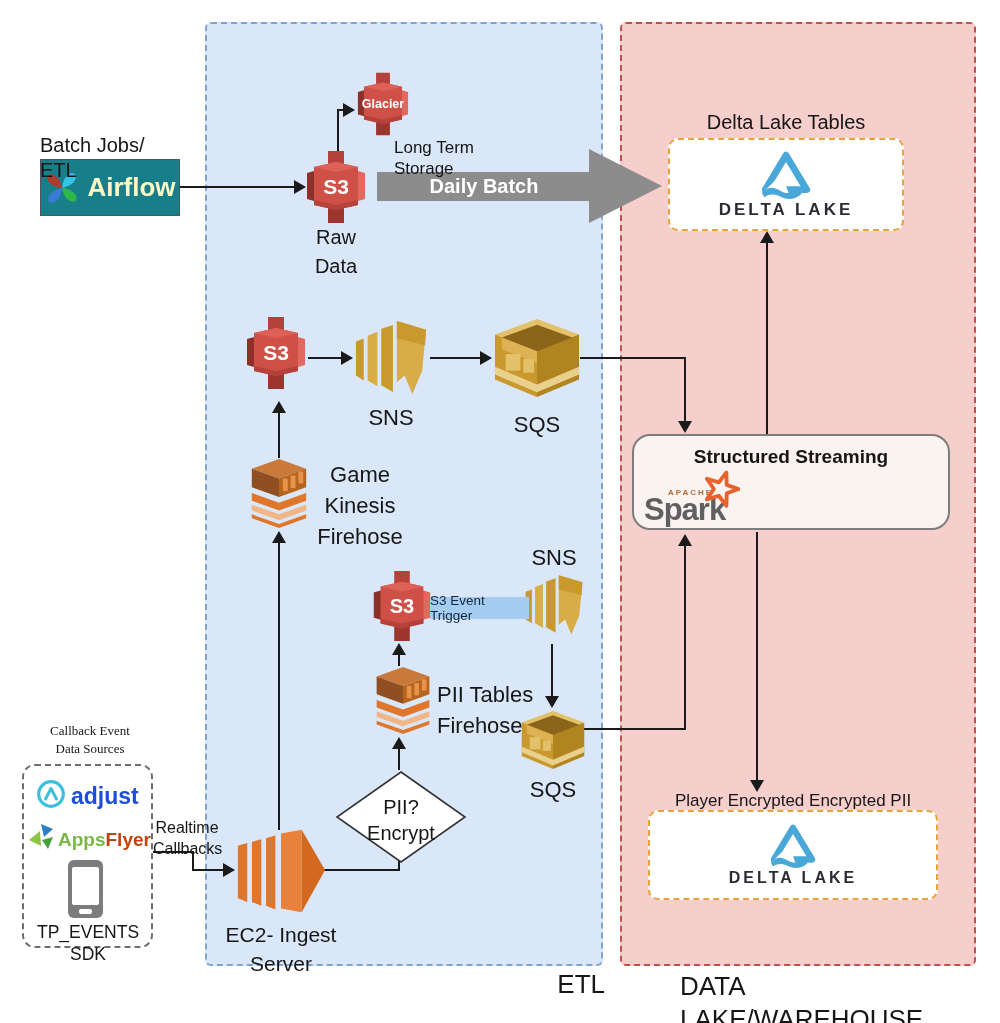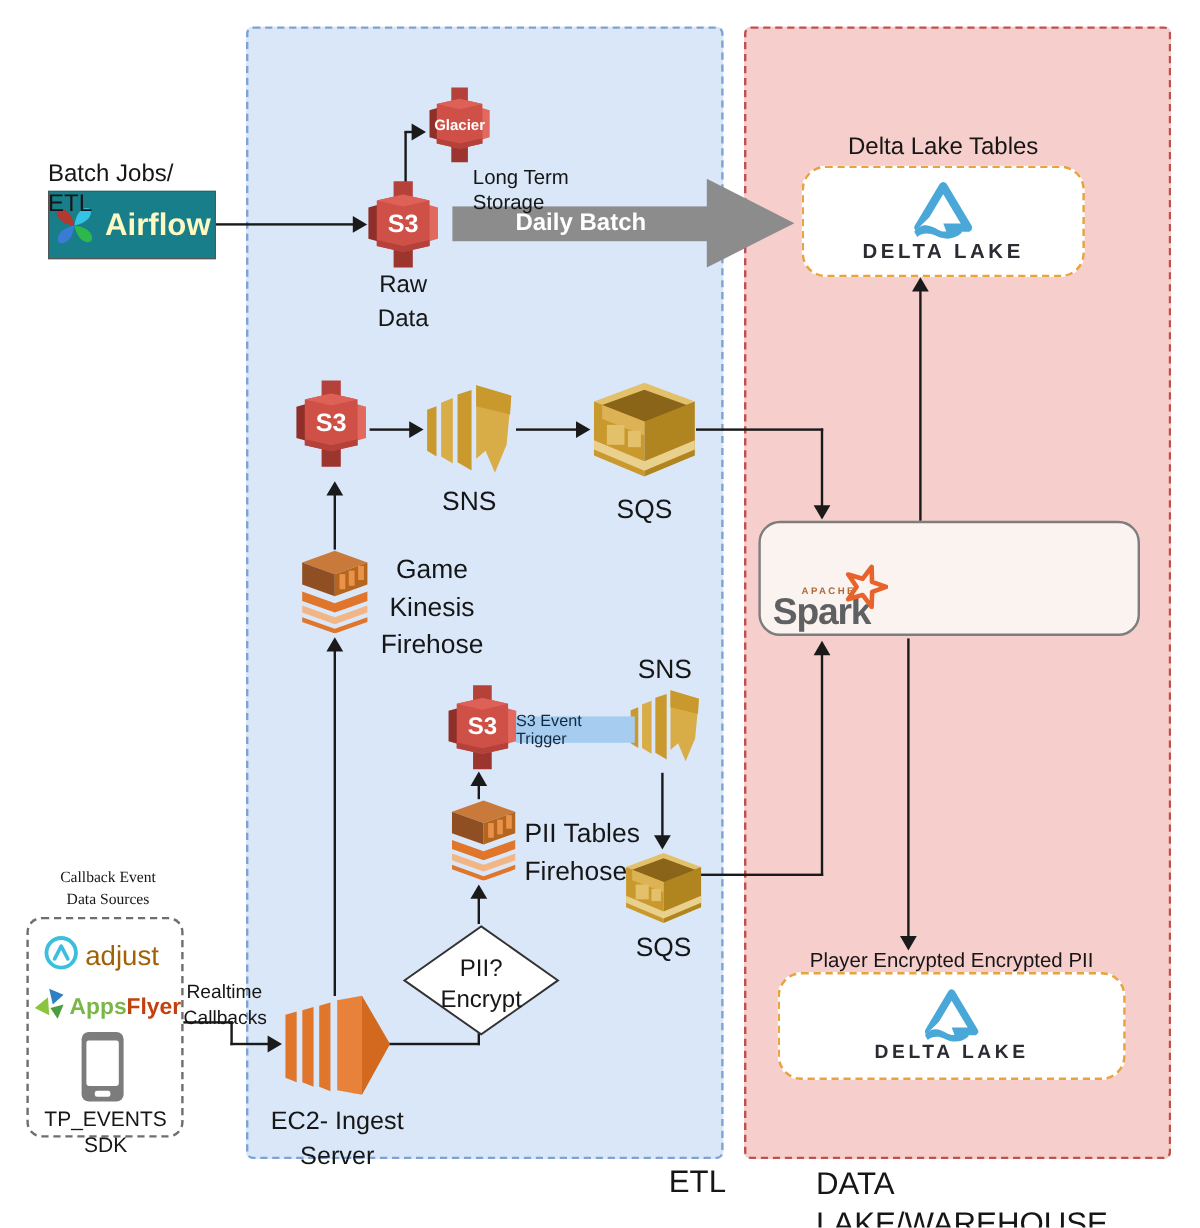--- a/index.html
+++ b/index.html
@@ -17,29 +17,29 @@
   .lbl { position:absolute; z-index:4; line-height:1.25; }
   .ctr { text-align:center; }
   .b { font-weight:normal; }
   .bl { display:block; }
   .icon { position:absolute; z-index:3; }
   .icon-lbl { position:absolute; z-index:4; color:#fff; font-weight:bold; display:flex; align-items:center; justify-content:center; }
   .airflow-box { position:absolute; left:40px; top:159px; width:140px; height:57px; background:#177e8a; border:1px solid #555; z-index:3; display:flex; align-items:center; justify-content:center; gap:7px; }
   .airflow-text { color:#fef9c3; font-weight:bold; font-size:26px; }
   .batch-shaft { position:absolute; left:377px; top:172px; width:214px; height:29px; background:#8c8c8c; z-index:3; display:flex; align-items:center; justify-content:center; color:#fff; font-weight:bold; font-size:20px; }
   .batch-head { position:absolute; left:589px; top:149px; width:0; height:0; border-top:37px solid transparent; border-bottom:37px solid transparent; border-left:73px solid #8c8c8c; z-index:3; }
-  .delta-box { position:absolute; background:#fff; border:2px dashed #e8a33d; border-radius:20px; z-index:3; display:flex; flex-direction:column; align-items:center; justify-content:center; }
+  .delta-box { position:absolute; background:#fff; border:2px dashed #e8a33d; border-radius:10px; z-index:3; display:flex; flex-direction:column; align-items:center; justify-content:center; }
   .delta-word { font-weight:bold; letter-spacing:3px; color:#2b2b33; }
   .spark-box { position:absolute; left:632px; top:434px; width:318px; height:96px; background:#fbf3f0; border:2px solid #7d7d7d; border-radius:18px; z-index:3; }
   .spark-title { position:absolute; left:0; right:0; top:9px; text-align:center; font-weight:bold; font-size:19px; line-height:1.3; }
   .spark-logo { position:absolute; left:10px; top:40px; width:110px; height:52px; }
   .spark-apache { position:absolute; left:24px; top:12px; font-size:8px; letter-spacing:2px; color:#b06a3a; font-weight:bold; }
   .spark-word { position:absolute; left:0px; top:16px; font-size:31px; font-weight:bold; color:#5f6062; letter-spacing:-1px; }
   .cb-box { position:absolute; left:22px; top:764px; width:131px; height:184px; background:#fff; border:2px dashed #6e6e6e; border-radius:13px; z-index:3; }
-  .adjust-text { color:#a16207; font-size:23px; font-weight:400; }
+  .adjust-text { color:#1d4ed8; font-size:23px; font-weight:700; }
   .af-green { color:#7ab648; font-weight:bold; font-size:19px; }
   .af-blue { color:#c2410c; font-weight:bold; font-size:19px; }
   .phone { position:absolute; left:68px; top:860px; width:35px; height:58px; background:#7c7c7c; border-radius:6px; z-index:4; }
   .phone-screen { position:absolute; left:4px; top:7px; right:4px; bottom:13px; background:#fff; border-radius:2px; }
   .phone-btn { position:absolute; left:11px; bottom:4px; width:13px; height:5px; background:#fff; border-radius:2px; }
   .trigger { position:absolute; left:430px; top:597px; width:99px; height:22px; background:#a6cdf0; z-index:4; font-size:13.5px; color:#12283f; display:flex; align-items:center; justify-content:center; }
   svg { display:block; }
 </style>
 </head>
 <body>
@@ -229,20 +229,21 @@
     <use href="#sym-firehose"></use>
   </svg>
 <div class="lbl ctr" style="left:312px; top:460px; width:96px; font-size:22px; line-height:1.4;">
   <span class="bl">Game</span>
   <span class="bl">Kinesis</span>
   <span class="bl">Firehose</span>
 </div>
 
 <div class="spark-box">
   <div class="spark-title">
+    <span class="bl">Structured Streaming</span>
   </div>
   <div class="spark-logo">
     <span class="spark-apache">APACHE</span>
     <span class="spark-word">Spark</span>
     <svg style="position:absolute; left:58px; top:-6px; width:38px; height:38px;">
         <use href="#sym-star"></use>
       </svg>
   </div>
 </div>
 

